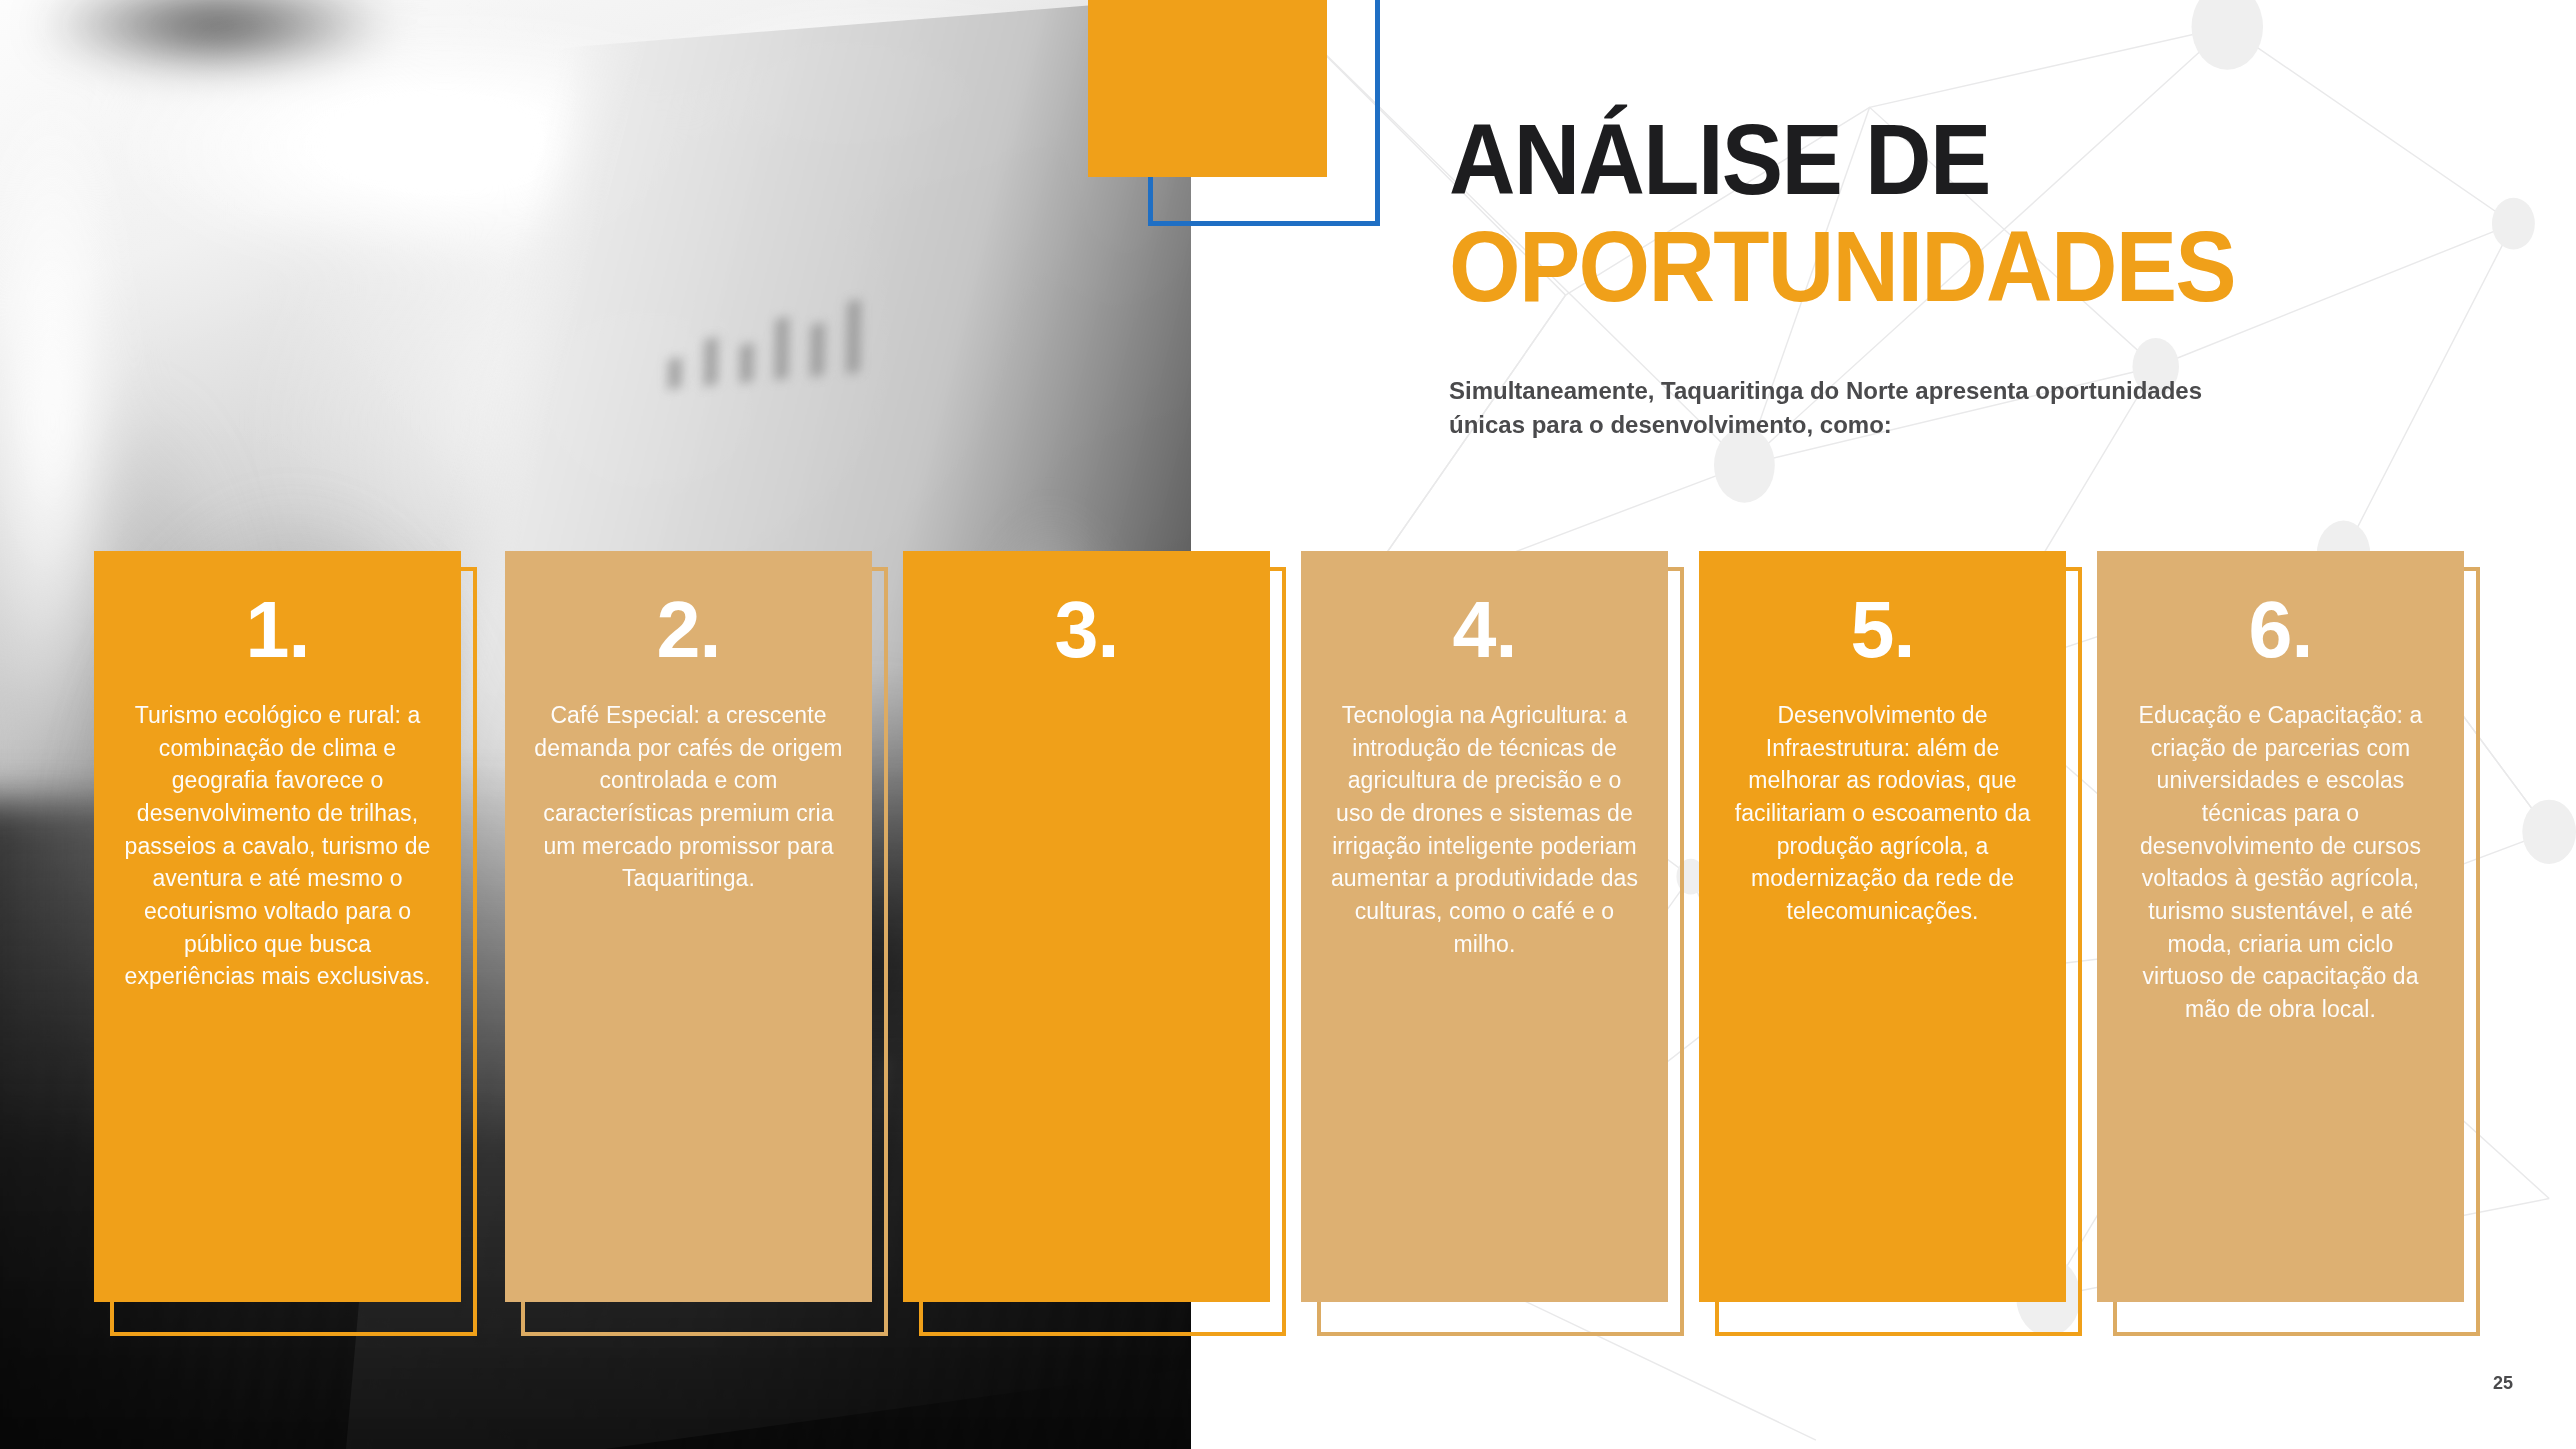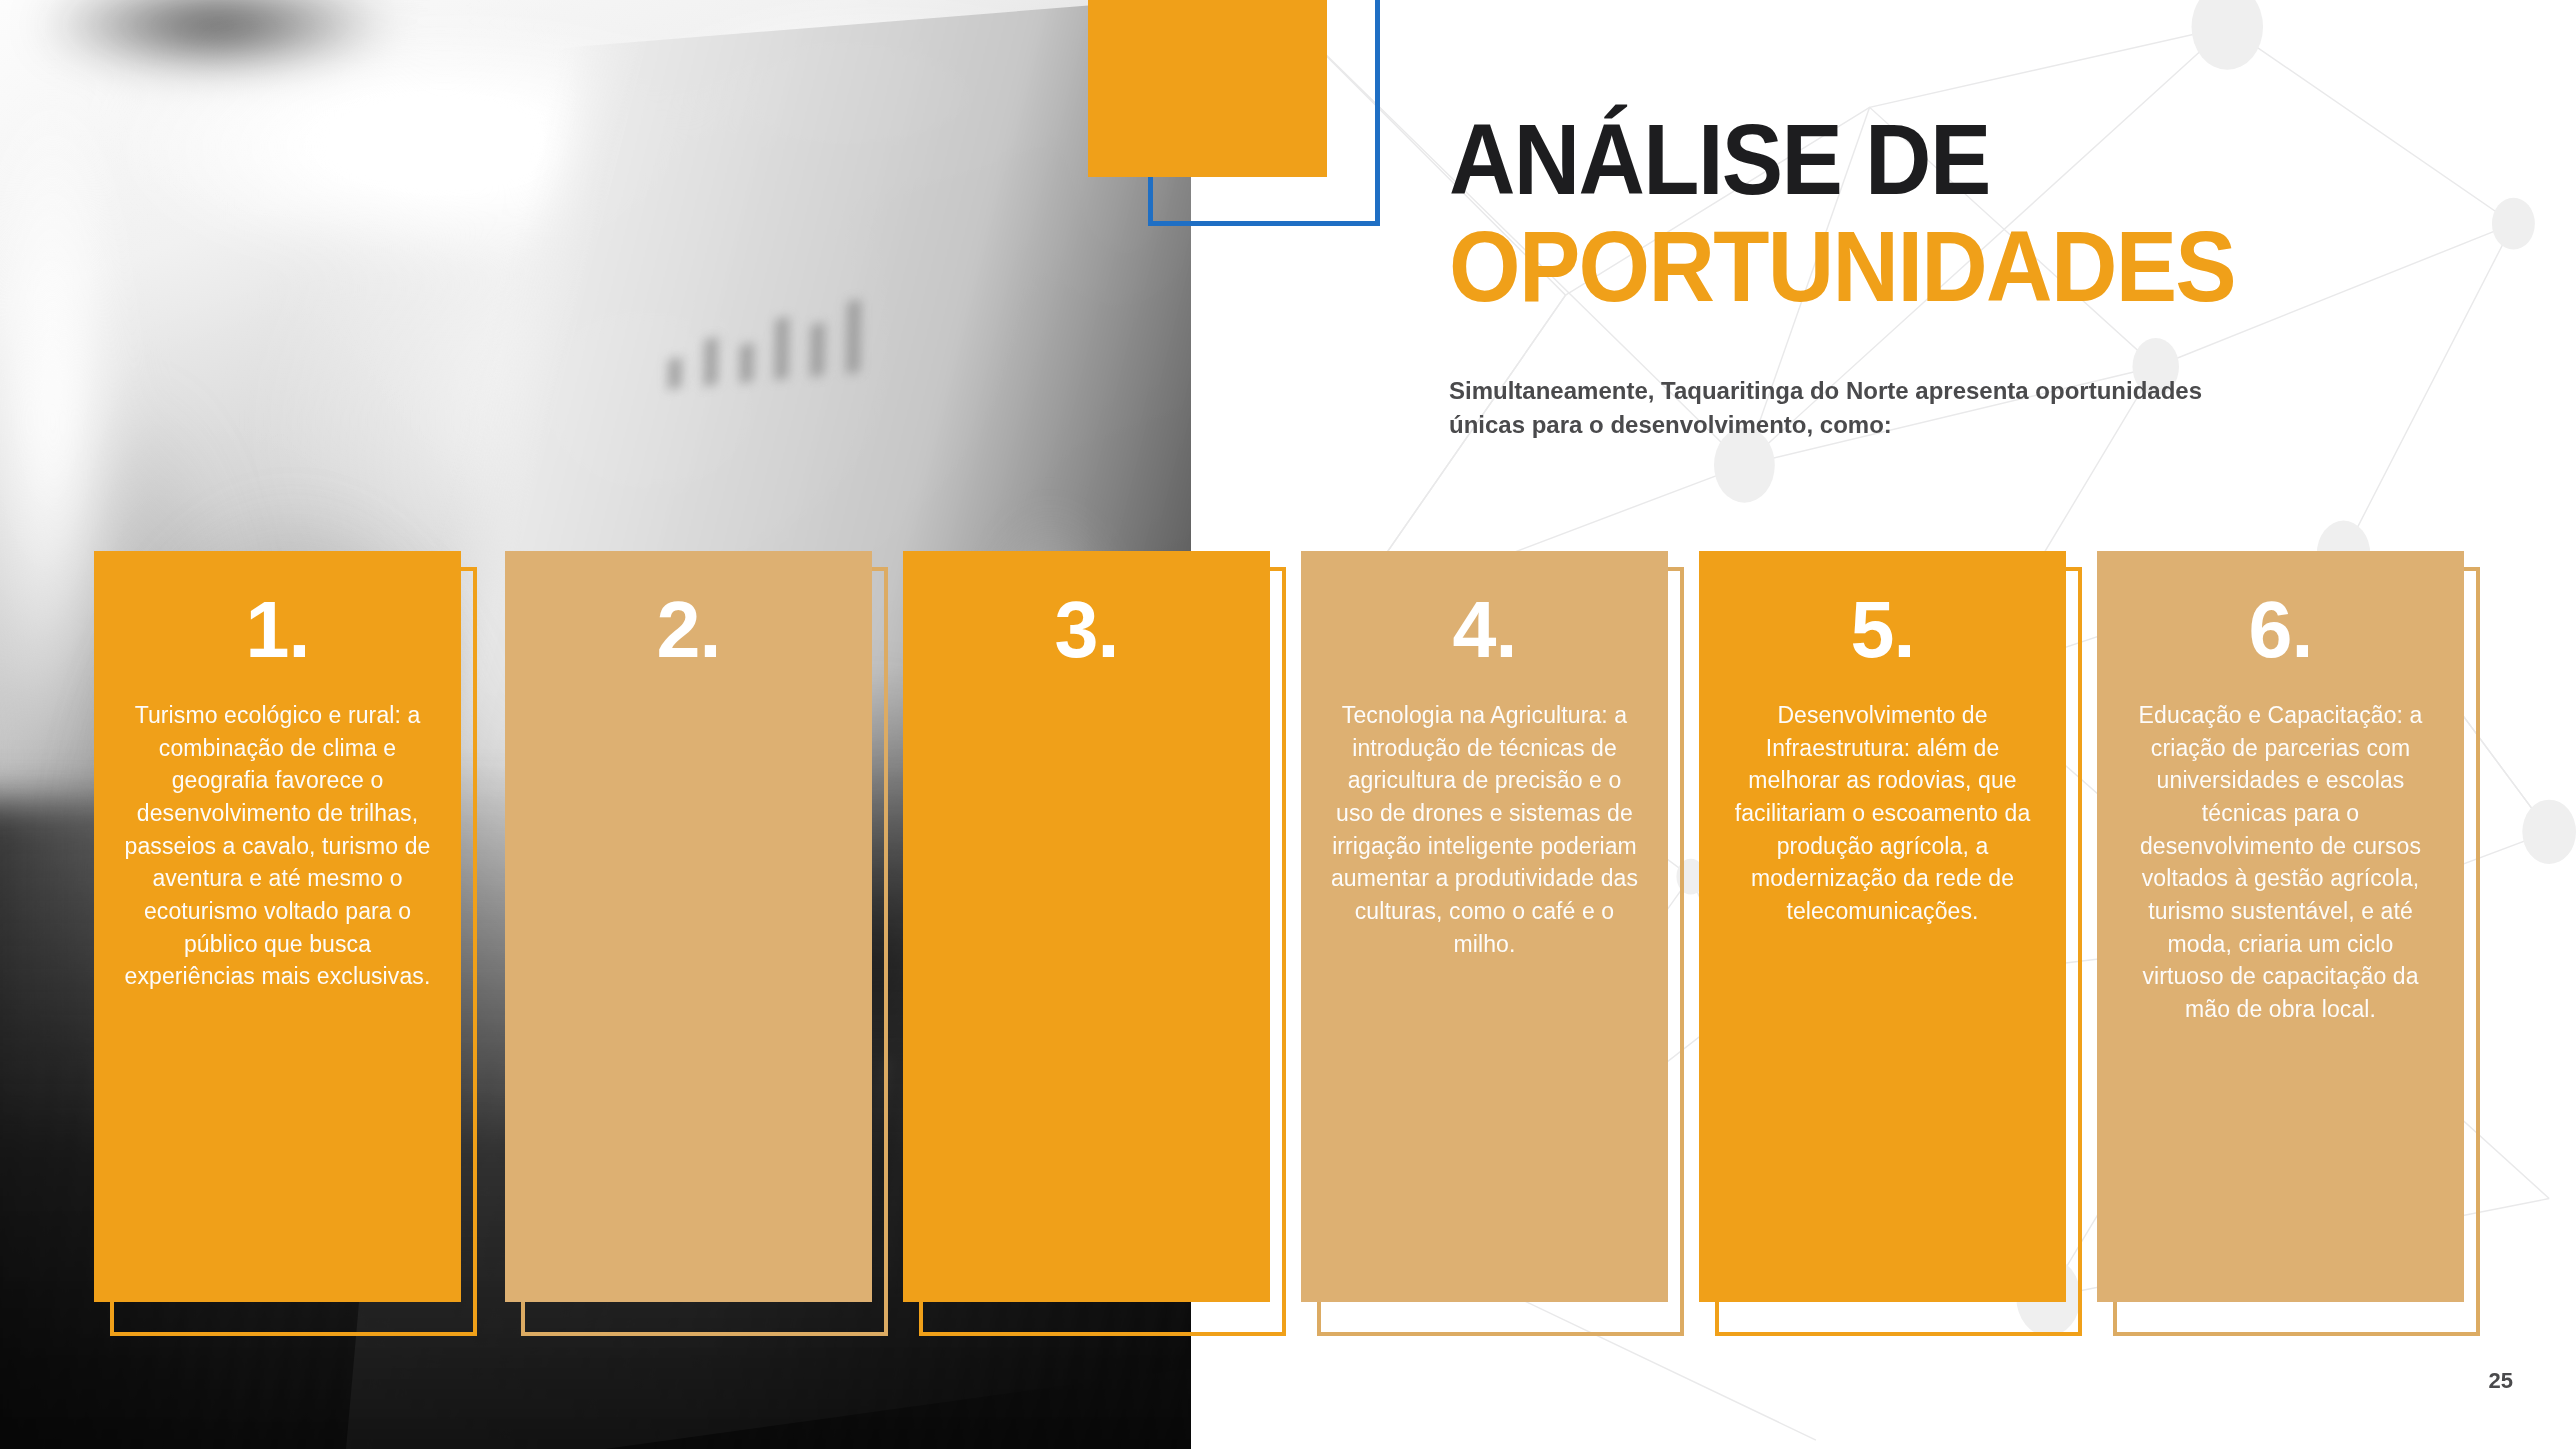--- a/index.html
+++ b/index.html
@@ -244,21 +244,21 @@
     color: #fdfcfa;
     line-height: 1.42;
     letter-spacing: 0.1px;
   }
 
   
   .page-num {
     position: absolute;
     right: 63px;
     bottom: 55px;
-    font-size: 22px;
+    font-size: 18px;
     font-weight: 700;
     color: #4a4a4c;
     z-index: 9;
   }
 </style>
 </head>
 <body>
 
 <div class="slide">
 
@@ -335,20 +335,21 @@
       <div class="card-body">
         <div class="card-number">1.</div>
         <div class="card-text">Turismo ecológico e rural: a combinação de clima e geografia favorece o desenvolvimento de trilhas, passeios a cavalo, turismo de aventura e até mesmo o ecoturismo voltado para o público que busca experiências mais exclusivas.</div>
       </div>
     </div>
 
     <div class="card-wrap" style="left:505px">
       <div class="card-frame tan"></div>
       <div class="card-body tan">
         <div class="card-number">2.</div>
+        <div class="card-text">Café Especial: a crescente demanda por cafés de origem controlada e com características premium cria um mercado promissor para Taquaritinga.</div>
       </div>
     </div>
 
     <div class="card-wrap" style="left:903px">
       <div class="card-frame"></div>
       <div class="card-body">
         <div class="card-number">3.</div>
       </div>
     </div>
 

